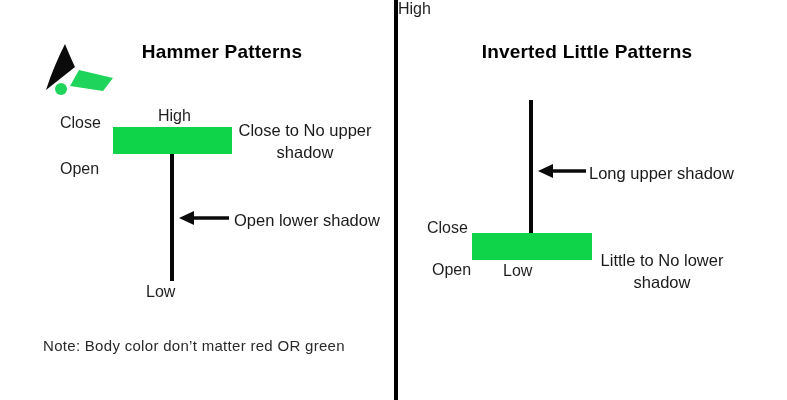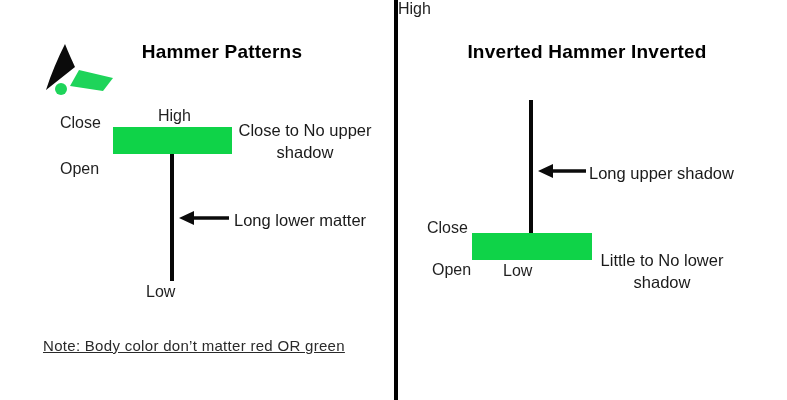--- a/index.html
+++ b/index.html
@@ -41,21 +41,20 @@
   }
   .annotation.center { text-align: center; }
   .divider {
     background: #000000;
   }
   .note {
     font-size: 15px;
     color: #2a2a2a;
     letter-spacing: 0.3px;
     white-space: nowrap;
-    text-decoration: underline;
   }
   svg { display: block; }
 </style>
 </head>
 <body>
 
 <div class="canvas">
 
   <div class="abs" style="left:0;top:0;width:336px;height:400px;">
 
@@ -78,30 +77,30 @@
     <div class="abs candle-wick" style="left:170px;top:154px;width:4px;height:127px;"></div>
 
     <div class="abs annotation center" style="left:230px;top:119px;width:150px;">Close to No upper shadow</div>
 
     <div class="abs" style="left:179px;top:210px;width:52px;height:16px;">
       <svg width="52" height="16" viewBox="0 0 52 16">
         <line x1="50" y1="8" x2="12" y2="8" stroke="#0b0b0b" stroke-width="3.6"></line>
         <polygon points="0,8 15,1 15,15" fill="#0b0b0b"></polygon>
       </svg>
     </div>
-    <div class="abs annotation" style="left:234px;top:209px;white-space:nowrap;">Long lower matter</div>
+    <div class="abs annotation" style="left:234px;top:209px;white-space:nowrap;">Open lower shadow</div>
 
     <div class="abs note" style="left:43px;top:337px;">Note: Body color don’t matter red OR green</div>
   </div>
 
   <div class="abs divider" style="left:394px;top:0;width:4px;height:400px;"></div>
 
   <div class="abs" style="left:398px;top:0;width:389px;height:400px;">
 
-    <div class="abs panel-title" style="left:64px;top:41px;width:250px;">Inverted Hammer Inverted</div>
+    <div class="abs panel-title" style="left:64px;top:41px;width:250px;">Inverted Little Patterns</div>
 
     <div class="abs candle-label" style="" left="">High</div>
     <div class="abs candle-label" style="left:29px;top:219px;width:56px;">Close</div>
     <div class="abs candle-label" style="left:34px;top:261px;width:58px;">Open</div>
     <div class="abs candle-label" style="left:105px;top:262px;width:56px;">Low</div>
 
     <div class="abs candle-wick" style="left:131px;top:100px;width:4px;height:134px;"></div>
     <div class="abs candle-body" style="left:74px;top:233px;width:120px;height:27px;"></div>
 
     <div class="abs" style="left:140px;top:163px;width:50px;height:16px;">

